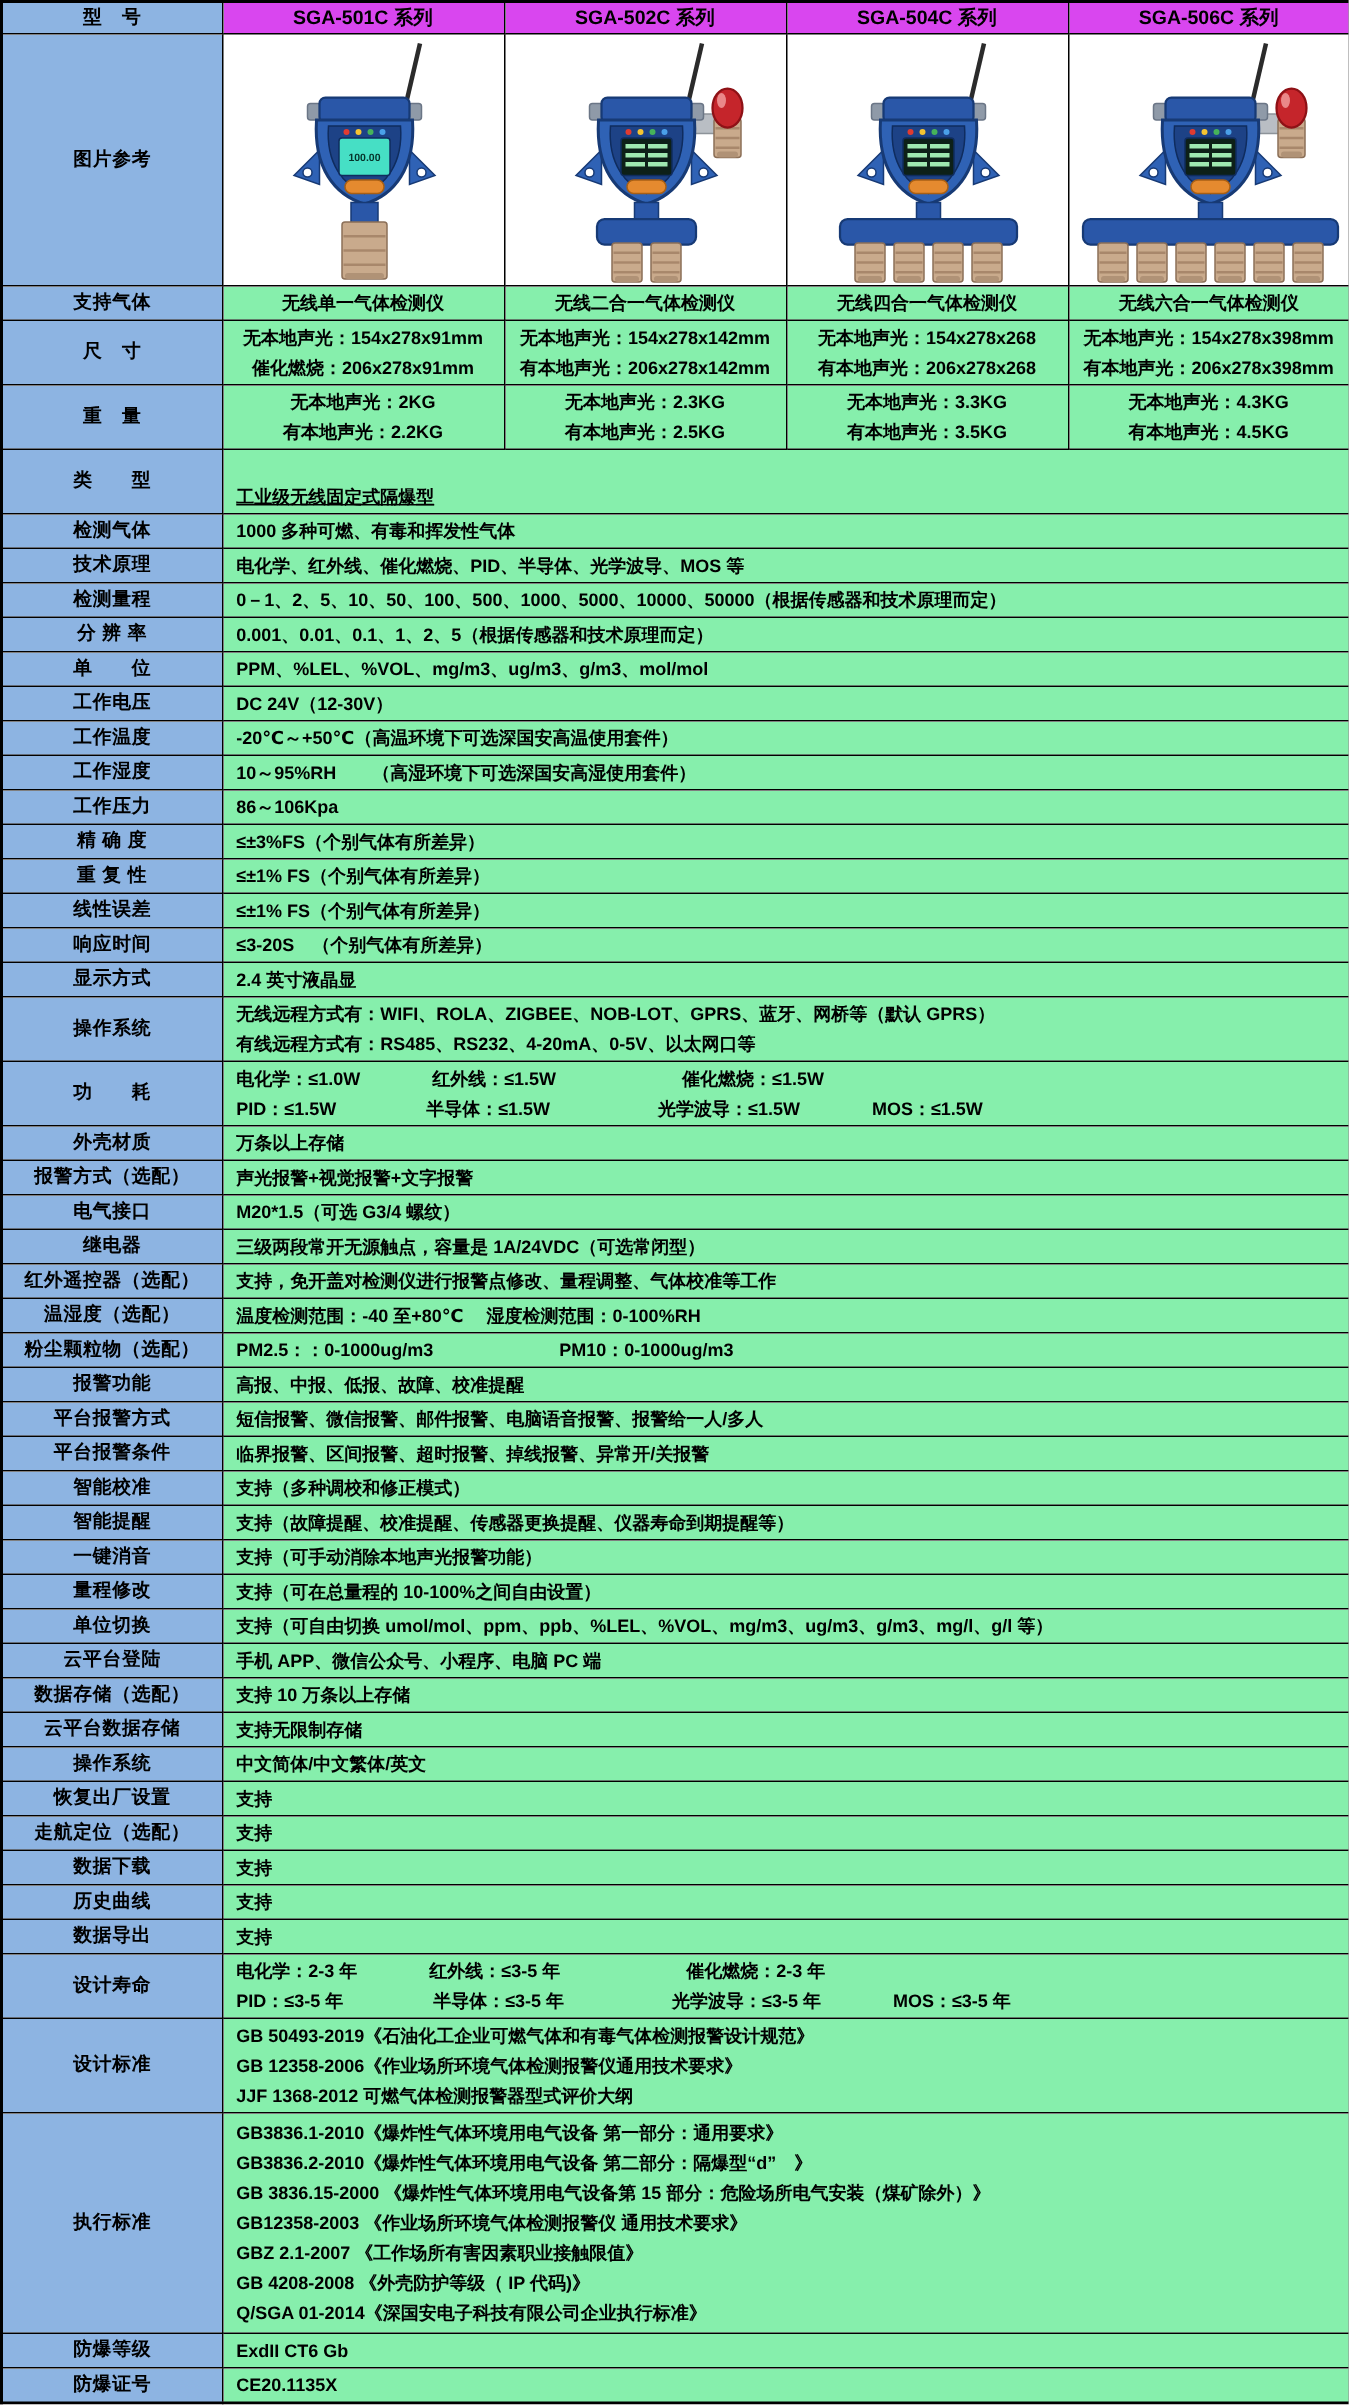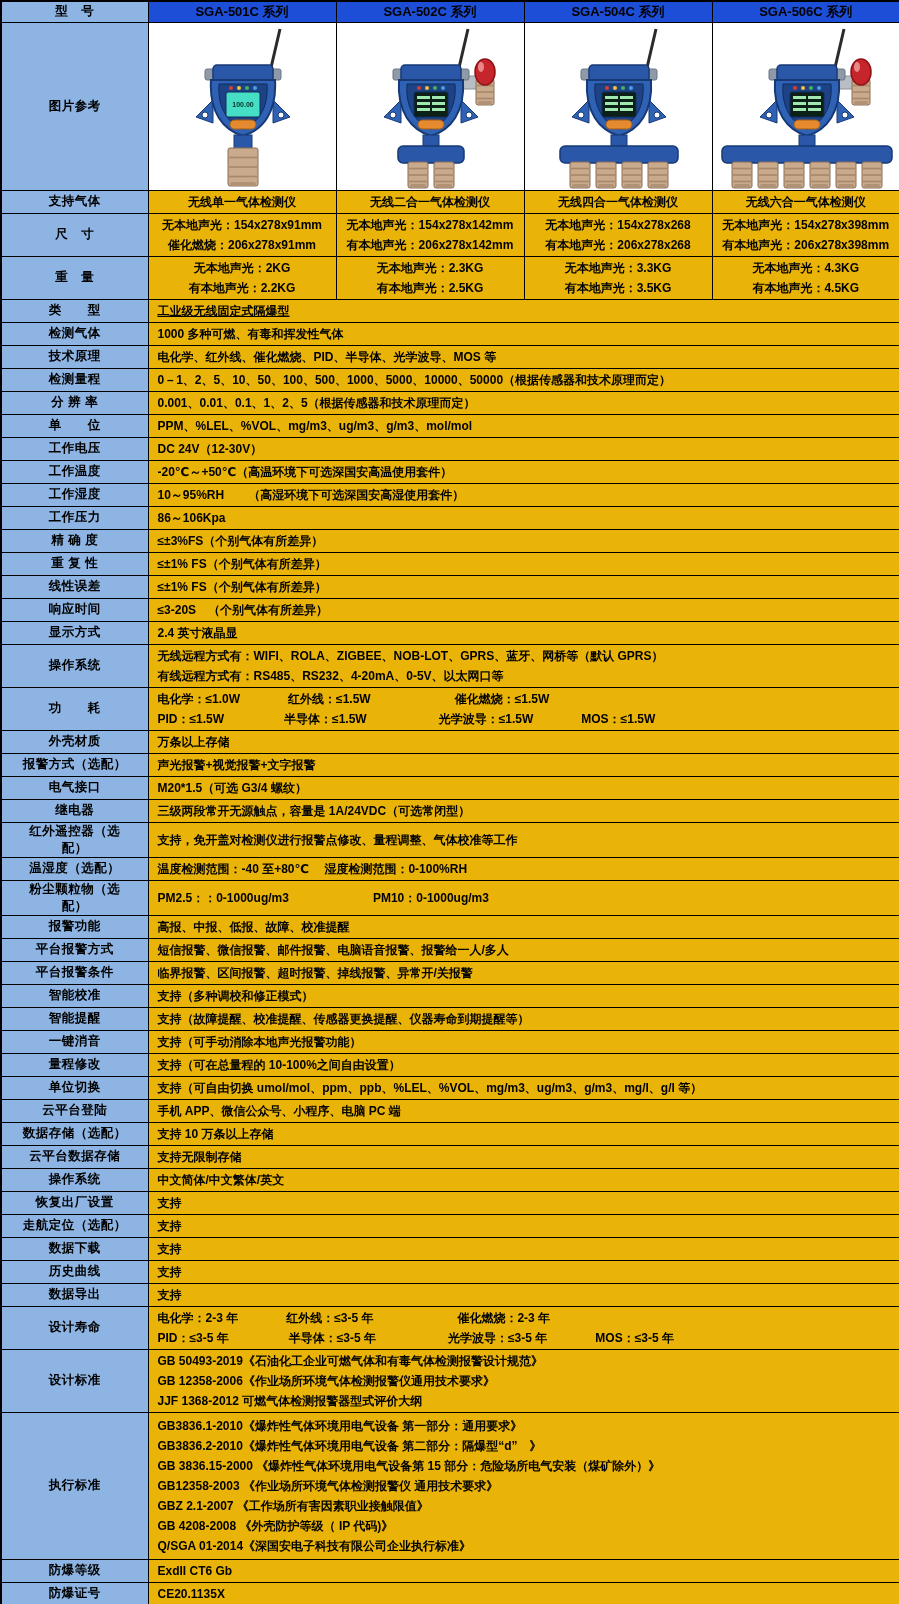--- a/index.html
+++ b/index.html
@@ -20,44 +20,44 @@
     border:1px solid #000;
     overflow:hidden;
     padding:0;
   }
   .label-cell{
     background:#8DB4E2;
     text-align:center;
     vertical-align:middle;
     font-size:12.5px;
     letter-spacing:0.5px;
-    padding:0 20px;
+    padding:0 2px;
   }
   .model-cell{
-    background:#1d4ed8;
+    background:#d946ef;
     text-align:center;
     vertical-align:middle;
     font-size:13px;
   }
   .image-cell{
     background:#FFFFFF;
     text-align:center;
     vertical-align:bottom;
     padding:0;
   }
   .value-cell{
-    background:#eab308;
+    background:#86efac;
     font-size:12px;
     vertical-align:middle;
     text-align:left;
     padding:1px 9px;
   }
   .value-cell.center{text-align:center;padding:1px 2px;}
   .ln{line-height:20px;white-space:nowrap;}
-  .ln.u{text-decoration:underline;}
+  .ln.u{text-decoration:underline;margin-top:20px;}
   svg{display:block;margin:0 auto;}
 </style>
 </head>
 <body>
 
 <table class="spec">
   <colgroup>
     <col style="width:147px">
     <col style="width:188px">
     <col style="width:188px">

